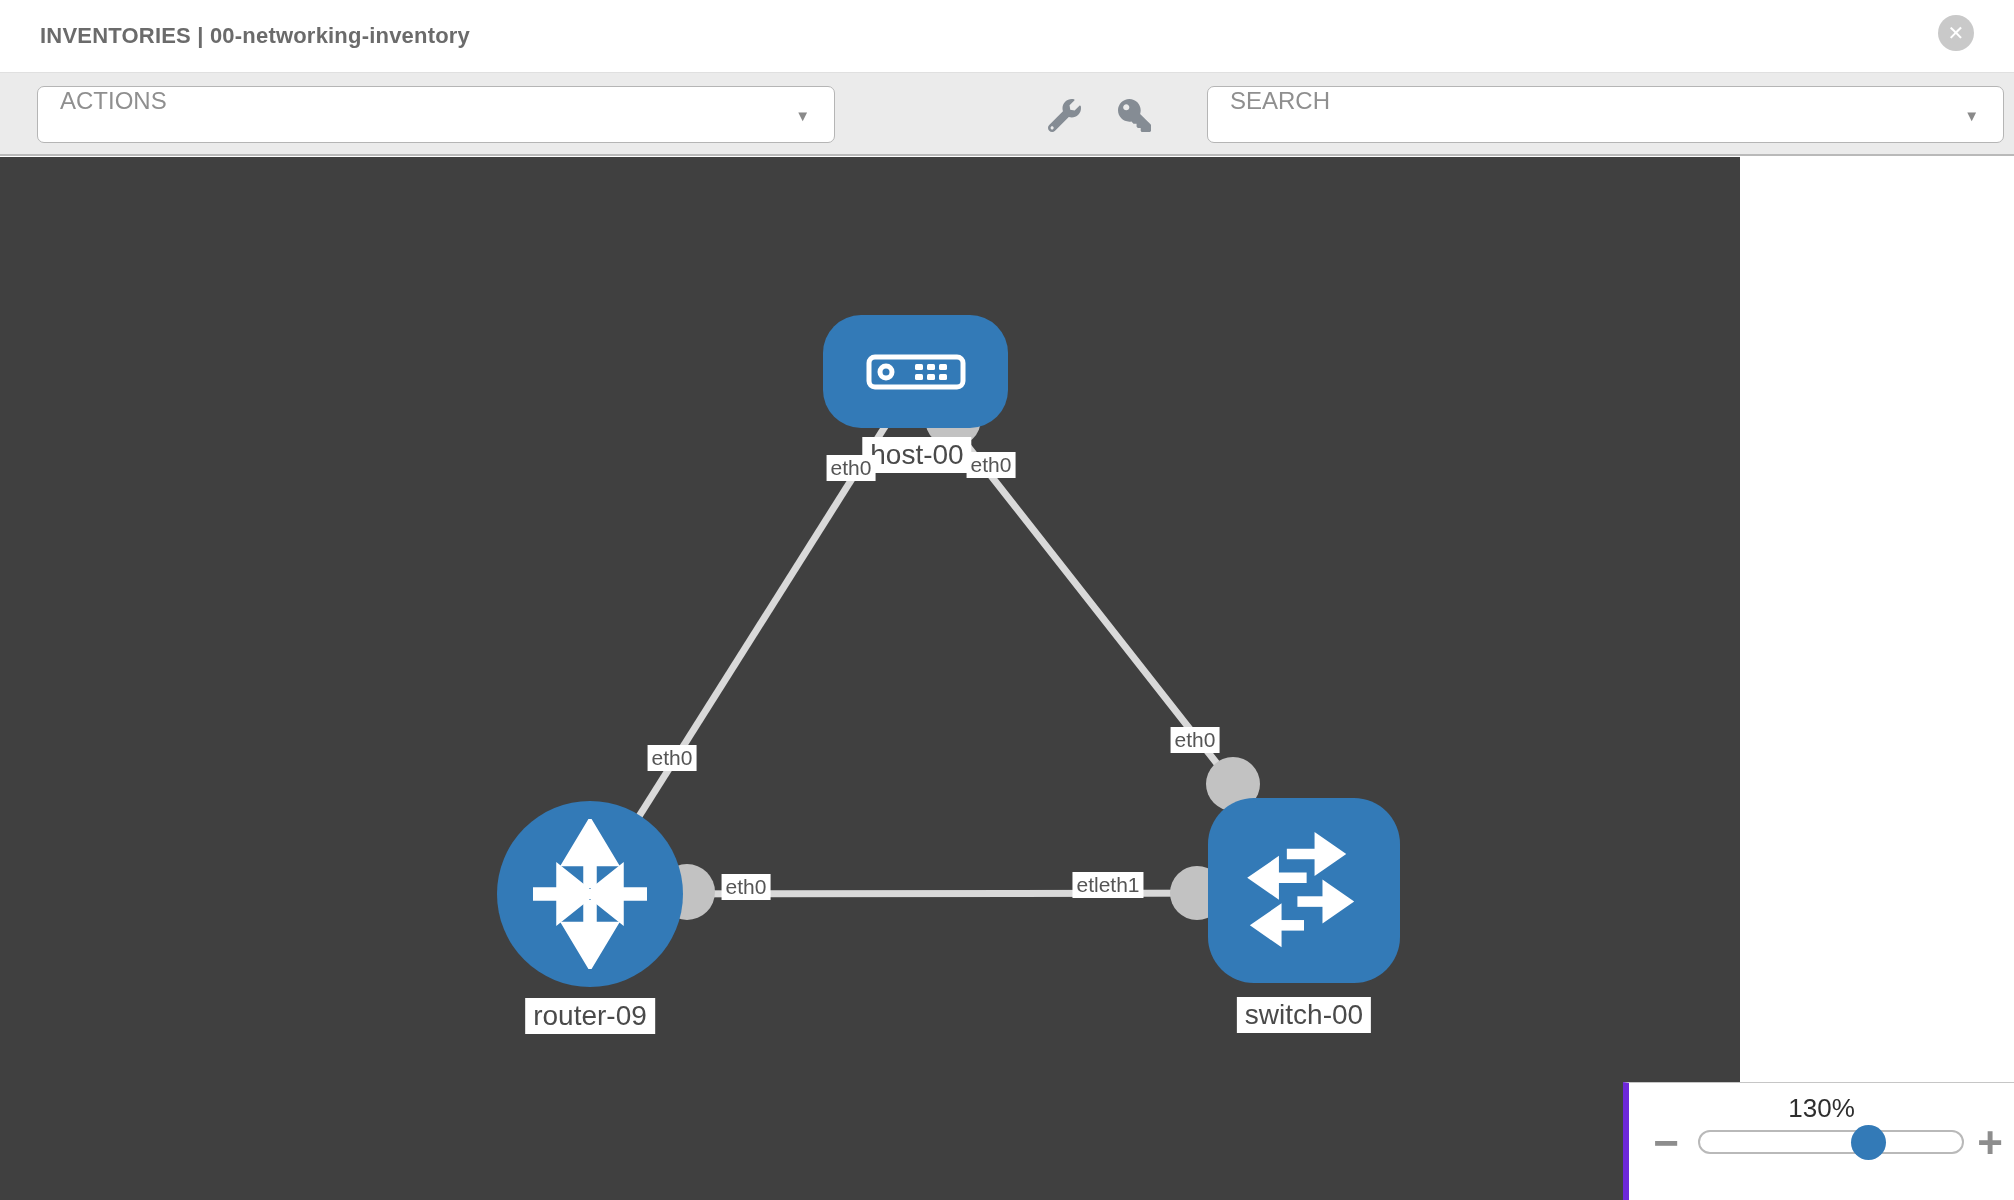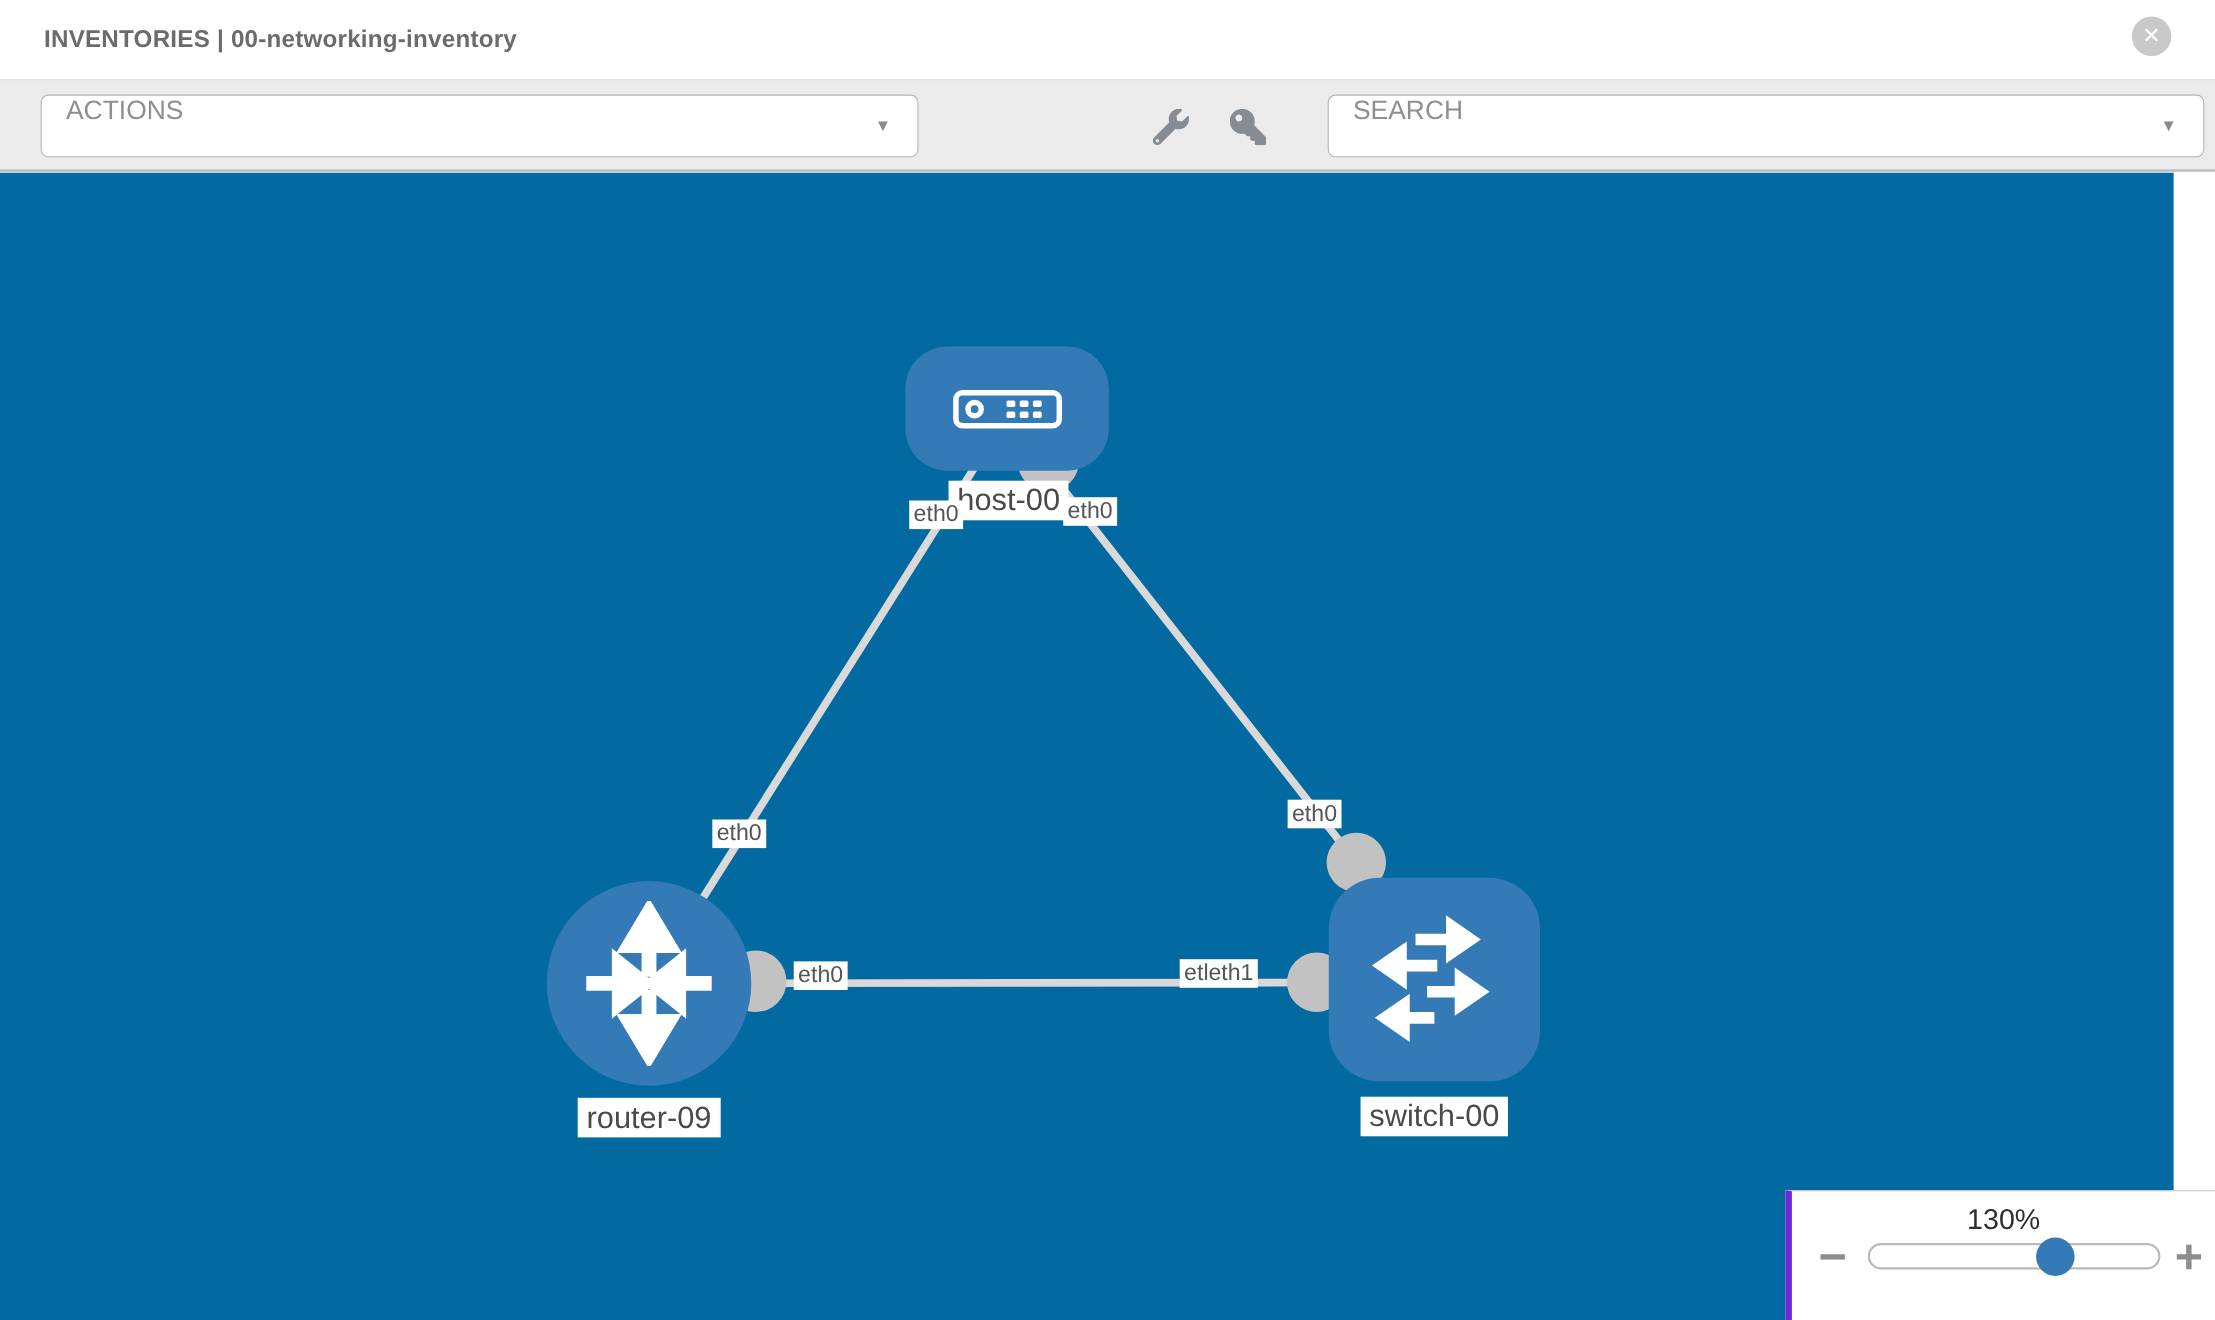--- a/index.html
+++ b/index.html
@@ -24,22 +24,22 @@
             padding:0 22px; color:#8f8f8f; font-size:24px; cursor:pointer; }
   .select .caret { position:absolute; right:24px; top:50%; transform:translateY(-50%);
                    font-size:15px; color:#8a8a8a; }
   .select-actions { left:37px;   width:798px; }
   .select-search  { left:1182px; width:797px;margin-left:25px; }
   .tool-icon { position:absolute; top:26px; width:33px; height:33px; cursor:pointer; }
   .tool-wrench { left:1048px; }
   .tool-key    { left:1118px; }
 
   
-  .canvas { position:absolute; top:157px; left:0; width:1976px; height:1043px;
-            background:#0369a1; }
+  .canvas { position:absolute; top:157px; left:0; width:1740px; height:1043px;
+            background:#404040; }
   .links-layer { position:absolute; top:0; left:0; }
 
   .node { position:absolute; background:#337ab7; display:flex; align-items:center;
           justify-content:center; cursor:pointer; }
   .node-host   { left:823px; top:158px;  width:185px; height:113px; border-radius:38px; }
   .node-router { left:497px; top:644px;  width:186px; height:186px; border-radius:50%; }
   .node-switch { left:1208px; top:641px; width:192px; height:185px; border-radius:46px; }
 
   .node-label { position:absolute; transform:translate(-50%,-50%); background:#fff;
                 padding:2px 8px; font-size:28px; color:#4a4a4a; white-space:nowrap; }

